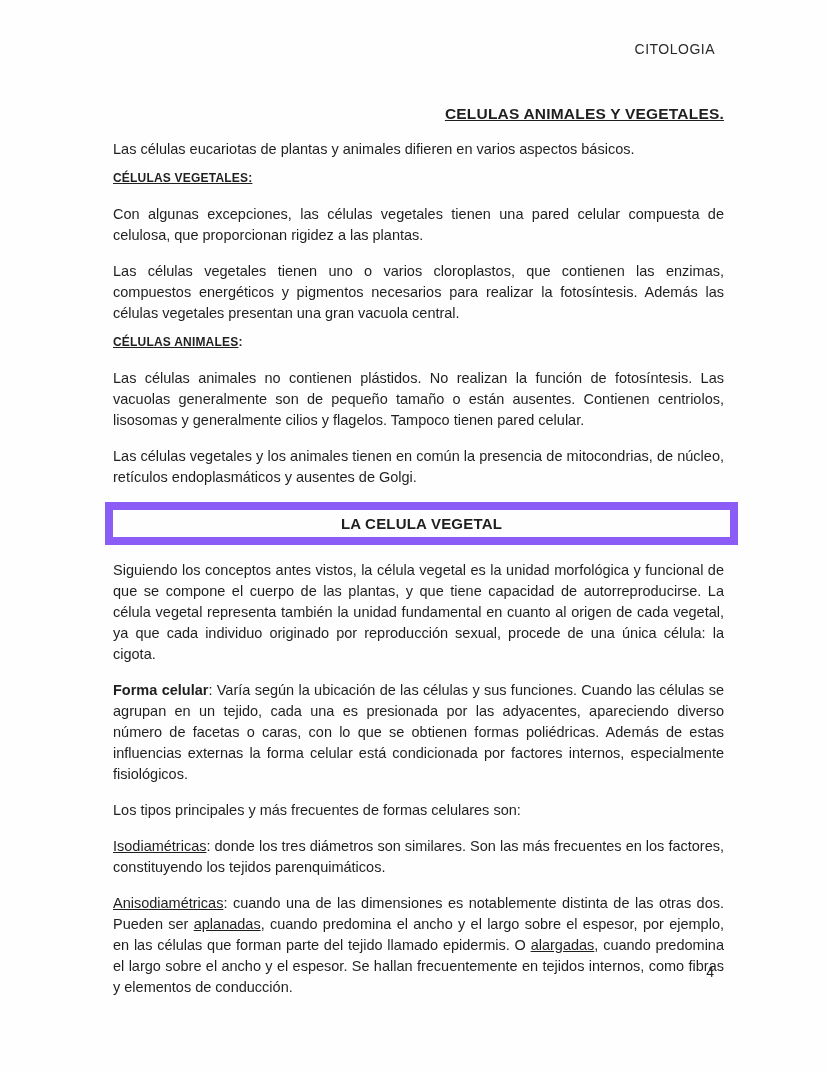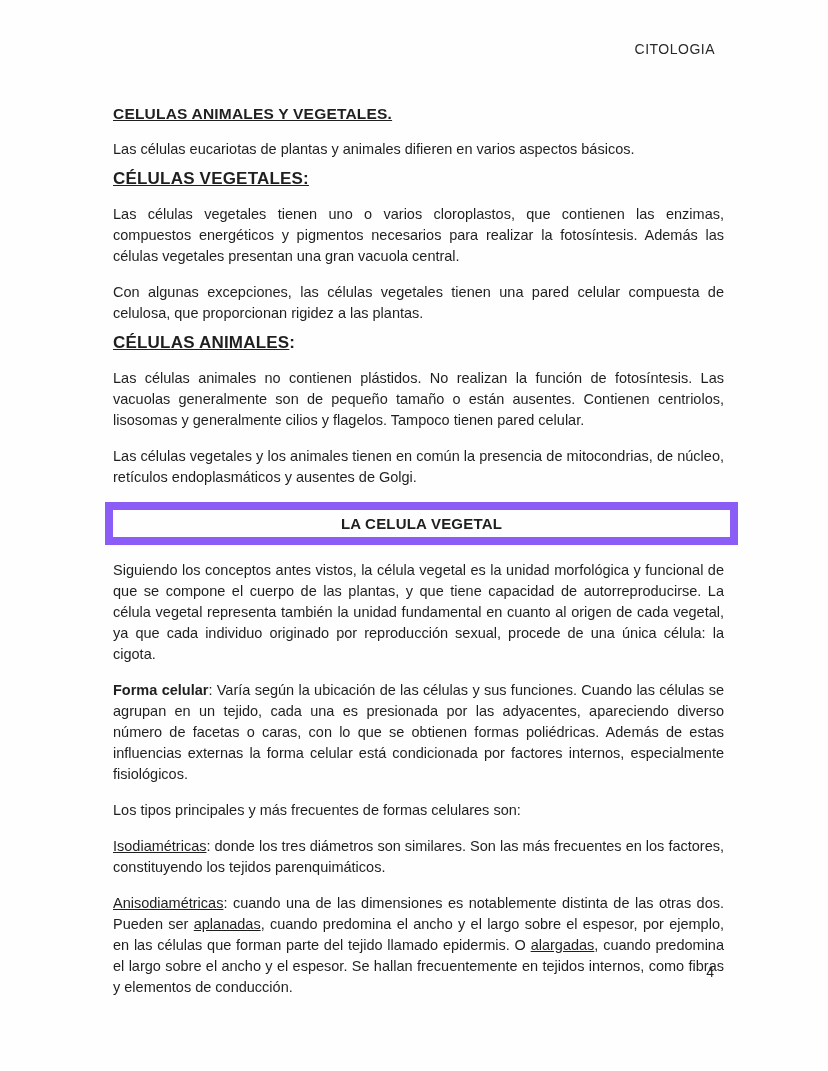--- a/index.html
+++ b/index.html
@@ -30,27 +30,27 @@
   .content {
     position: absolute;
     left: 113px;
     top: 103px;
     width: 611px;
   }
   .title {
     margin: 0 0 13px 0;
     font-size: 15.5px;
     font-weight: bold;
-    text-align: left;
+    text-align: right;
     text-decoration: underline;
     letter-spacing: 0.2px;
   }
   .heading {
     margin: 1px 0 8px 0;
-    font-size: 17px;
+    font-size: 12px;
     font-weight: bold;
     letter-spacing: 0.2px;
   }
   .heading .u { text-decoration: underline; }
   .para {
     margin: 15px 0 8px 0;
   }
   .para.j { text-align: justify; }
   .para.m0 { margin-bottom: 0; }
   .u { text-decoration: underline; }
@@ -78,23 +78,23 @@
   <div class="doc-header">CITOLOGIA</div>
 
   <div class="content">
 
     <h1 class="title">CELULAS ANIMALES Y VEGETALES.</h1>
 
     <p class="para">Las células eucariotas de plantas y animales difieren en varios aspectos básicos.</p>
 
     <h2 class="heading"><span class="u">CÉLULAS VEGETALES:</span></h2>
 
+    <p class="para j">Con algunas excepciones, las células vegetales tienen una pared celular compuesta de celulosa, que proporcionan rigidez a las plantas.</p>
+
     <p class="para j">Las células vegetales tienen uno o varios cloroplastos, que contienen las enzimas, compuestos energéticos y pigmentos necesarios para realizar la fotosíntesis. Además las células vegetales presentan una gran vacuola central.</p>
-
-    <p class="para j">Con algunas excepciones, las células vegetales tienen una pared celular compuesta de celulosa, que proporcionan rigidez a las plantas.</p>
 
     <h2 class="heading"><span class="u">CÉLULAS ANIMALES</span><span>:</span></h2>
 
     <p class="para j">Las células animales no contienen plástidos. No realizan la función de fotosíntesis. Las vacuolas generalmente son de pequeño tamaño o están ausentes. Contienen centriolos, lisosomas y generalmente cilios y flagelos. Tampoco tienen pared celular.</p>
 
     <p class="para j">Las células vegetales y los animales tienen en común la presencia de mitocondrias, de núcleo, retículos endoplasmáticos y ausentes de Golgi.</p>
 
     <div class="box"><span>LA CELULA VEGETAL</span></div>
 
     <p class="para j">Siguiendo los conceptos antes vistos, la célula vegetal es la unidad morfológica y funcional de que se compone el cuerpo de las plantas, y que tiene capacidad de autorreproducirse. La célula vegetal representa también la unidad fundamental en cuanto al origen de cada vegetal, ya que cada individuo originado por reproducción sexual, procede de una única célula: la cigota.</p>

